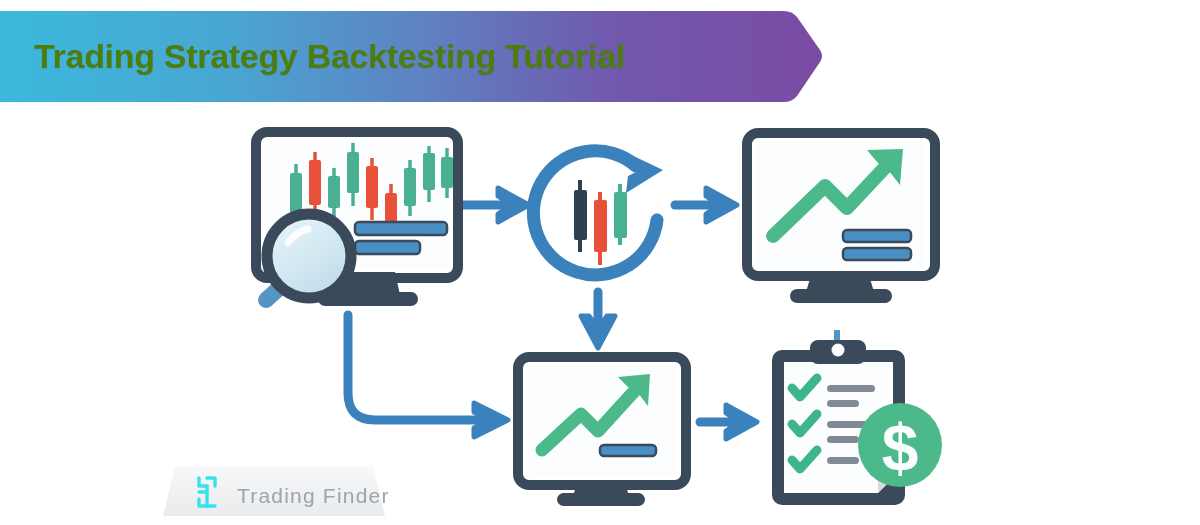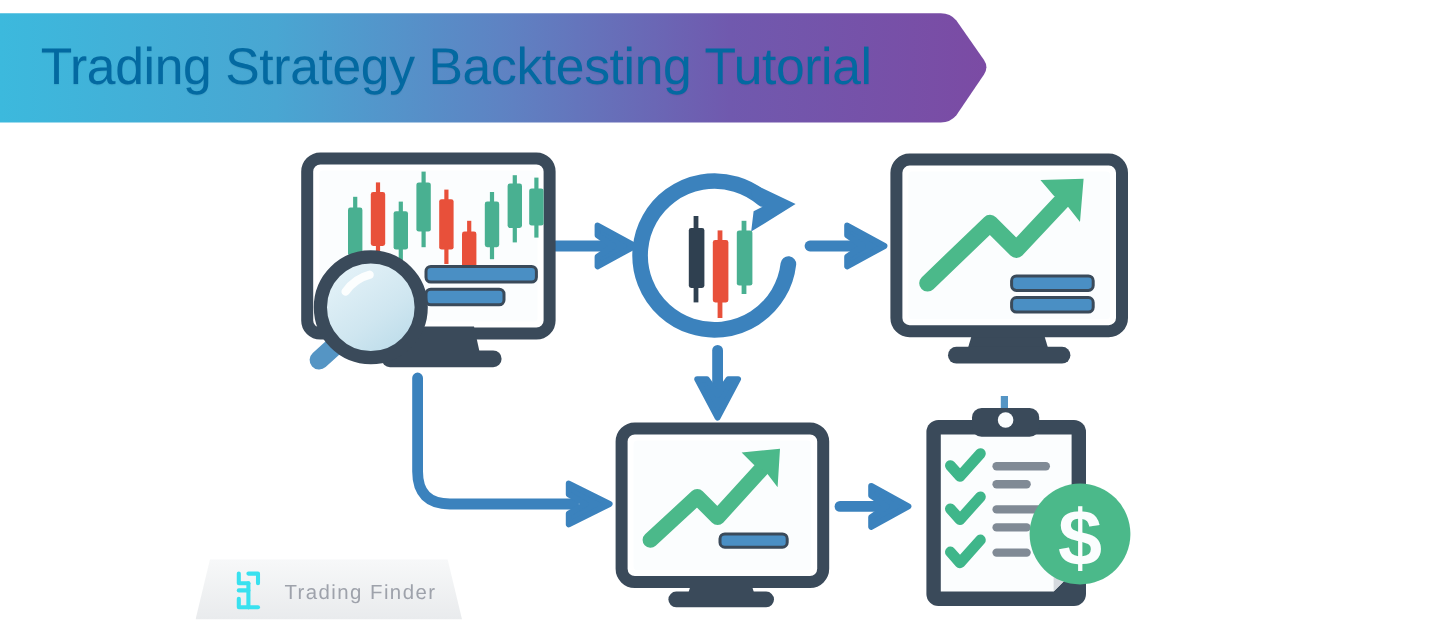--- a/index.html
+++ b/index.html
@@ -14,37 +14,37 @@
   
   .banner-wrap {
     position: absolute; left: 0; top: 0;
     width: 824px; height: 113px;
   }
   .banner-svg { position: absolute; left: 0; top: 0; }
   .banner-title {
     position: absolute;
     left: 34px; top: 0; height: 113px;
     display: flex; align-items: center;
-    font-size: 43px;
-    font-weight: normal;
-    color: #0369a1;
+    font-size: 34px;
+    font-weight: bold;
+    color: #4d7c0f;
     letter-spacing: -0.3px;
     white-space: nowrap;
     text-shadow: 0 1px 1px rgba(0,0,0,0.07);
     z-index: 2;
   }
 
   
   .diagram { position: absolute; left: 0; top: 0; width: 1200px; height: 525px; }
 
   
   .logo-wrap { position: absolute; left: 163px; top: 466px; width: 222px; height: 59px; }
   .logo-text {
     position: absolute; left: 74px; top: 18px;
-    font-size: 17px; letter-spacing: 1.2px;
+    font-size: 21px; letter-spacing: 1.2px;
     color: #9ea2ab;
     white-space: nowrap;
     text-align: center;
   }
 </style>
 </head>
 <body>
 
 <div id="root">
 

